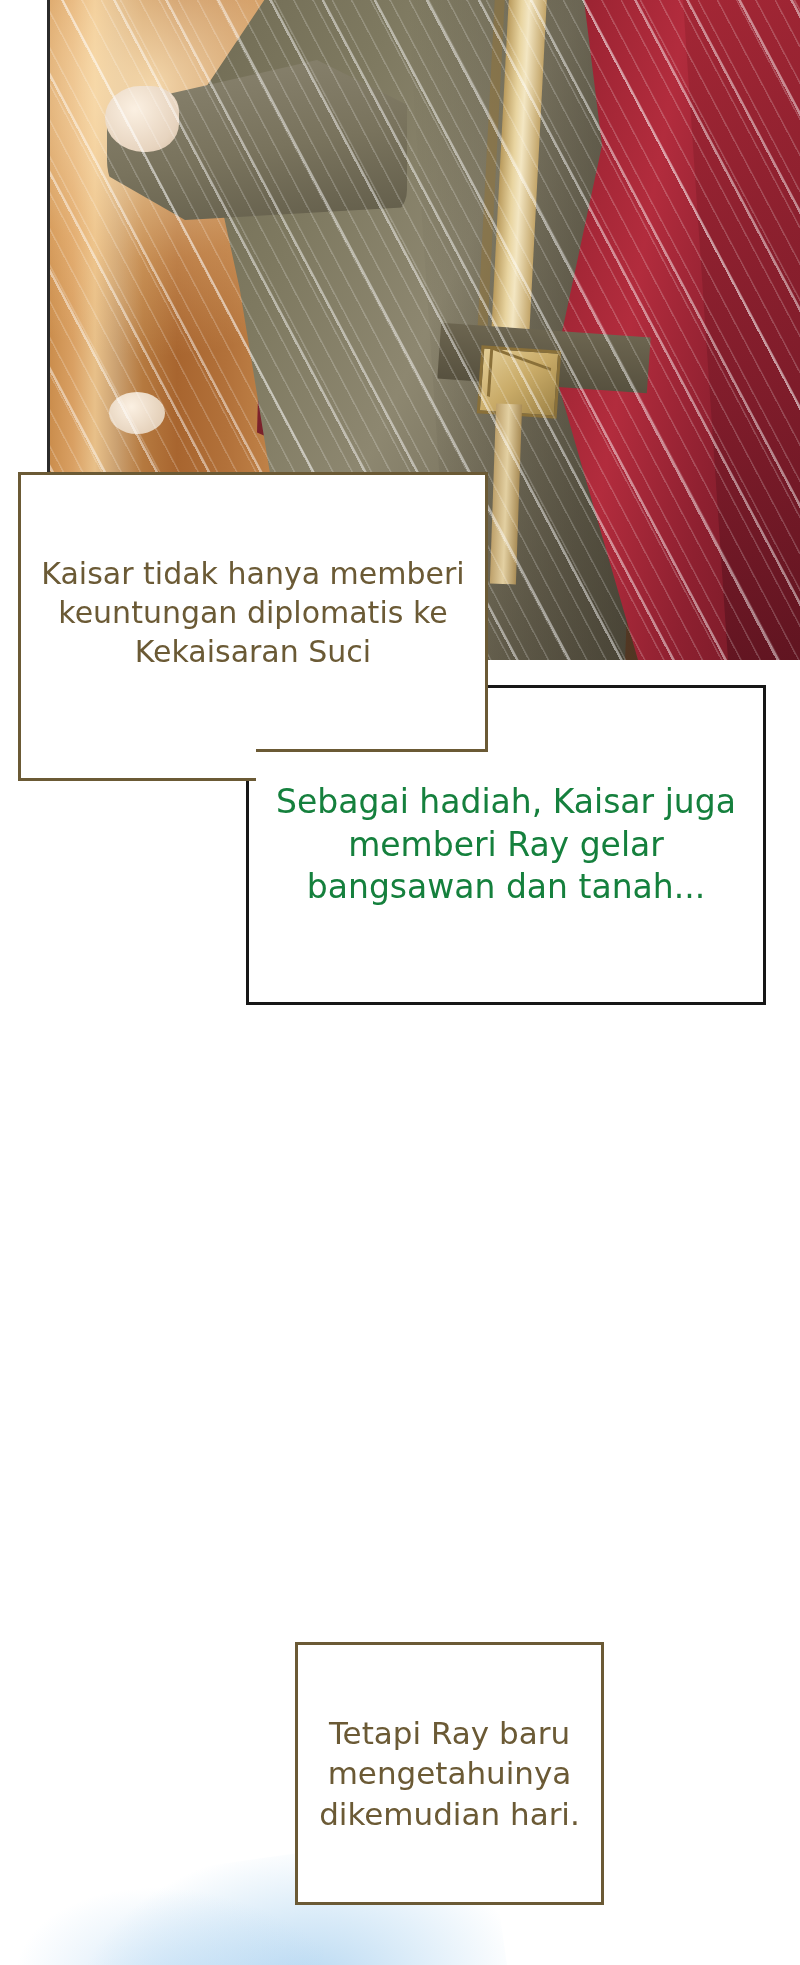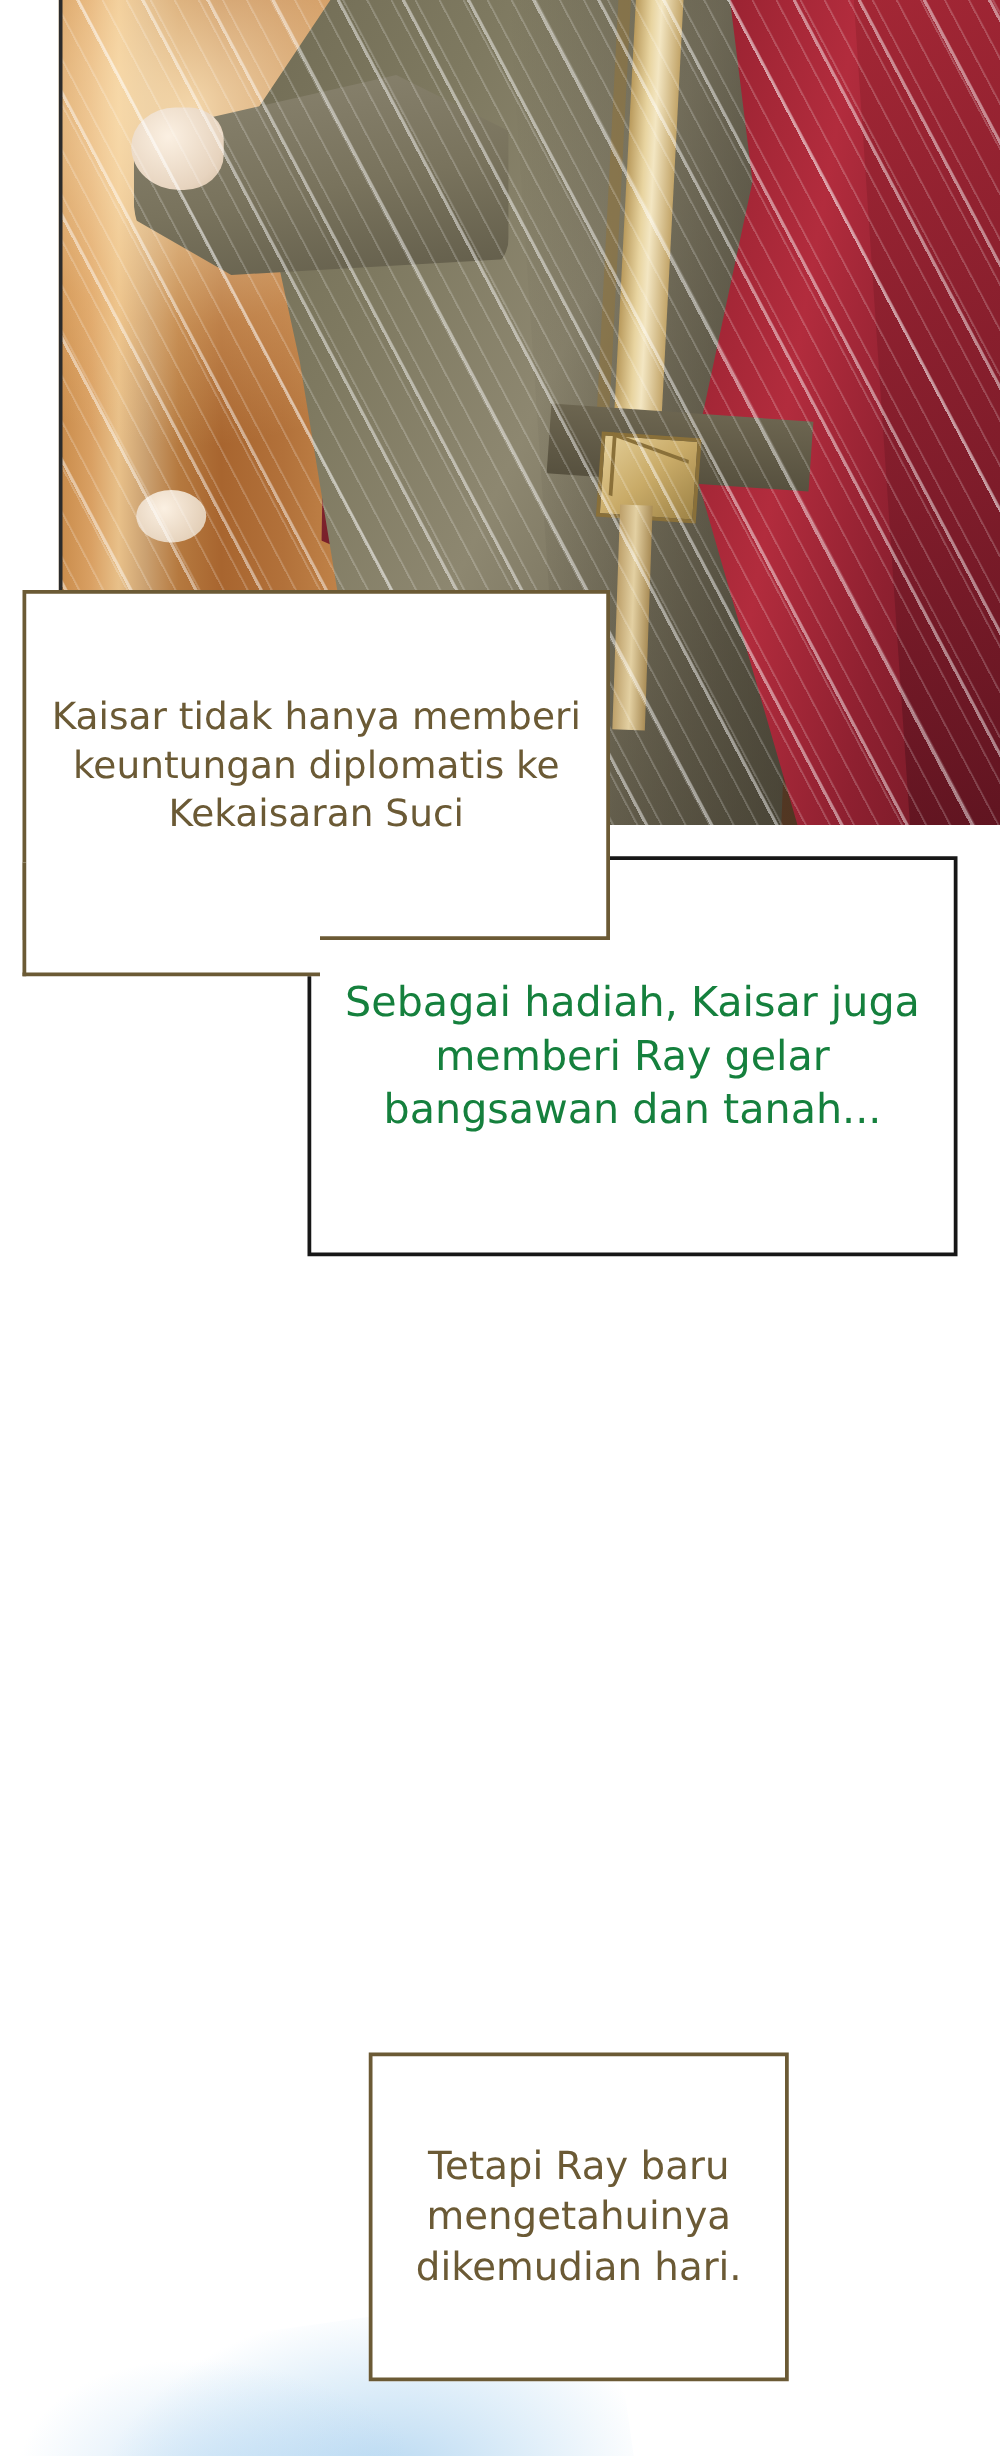--- a/index.html
+++ b/index.html
@@ -240,21 +240,21 @@
     z-index: 4;
   }
   #balloon-2 p {
     color: #15803d;
     font-size: 33px;
   }
 
   #balloon-3 {
     left: 295px;
     top: 1642px;
-    width: 336px;
+    width: 309px;
     height: 263px;
     border: 3px solid #6b5a35;
     z-index: 5;
   }
   #balloon-3 p {
     color: #6b5a35;
     font-size: 31px;
   }
 
   

